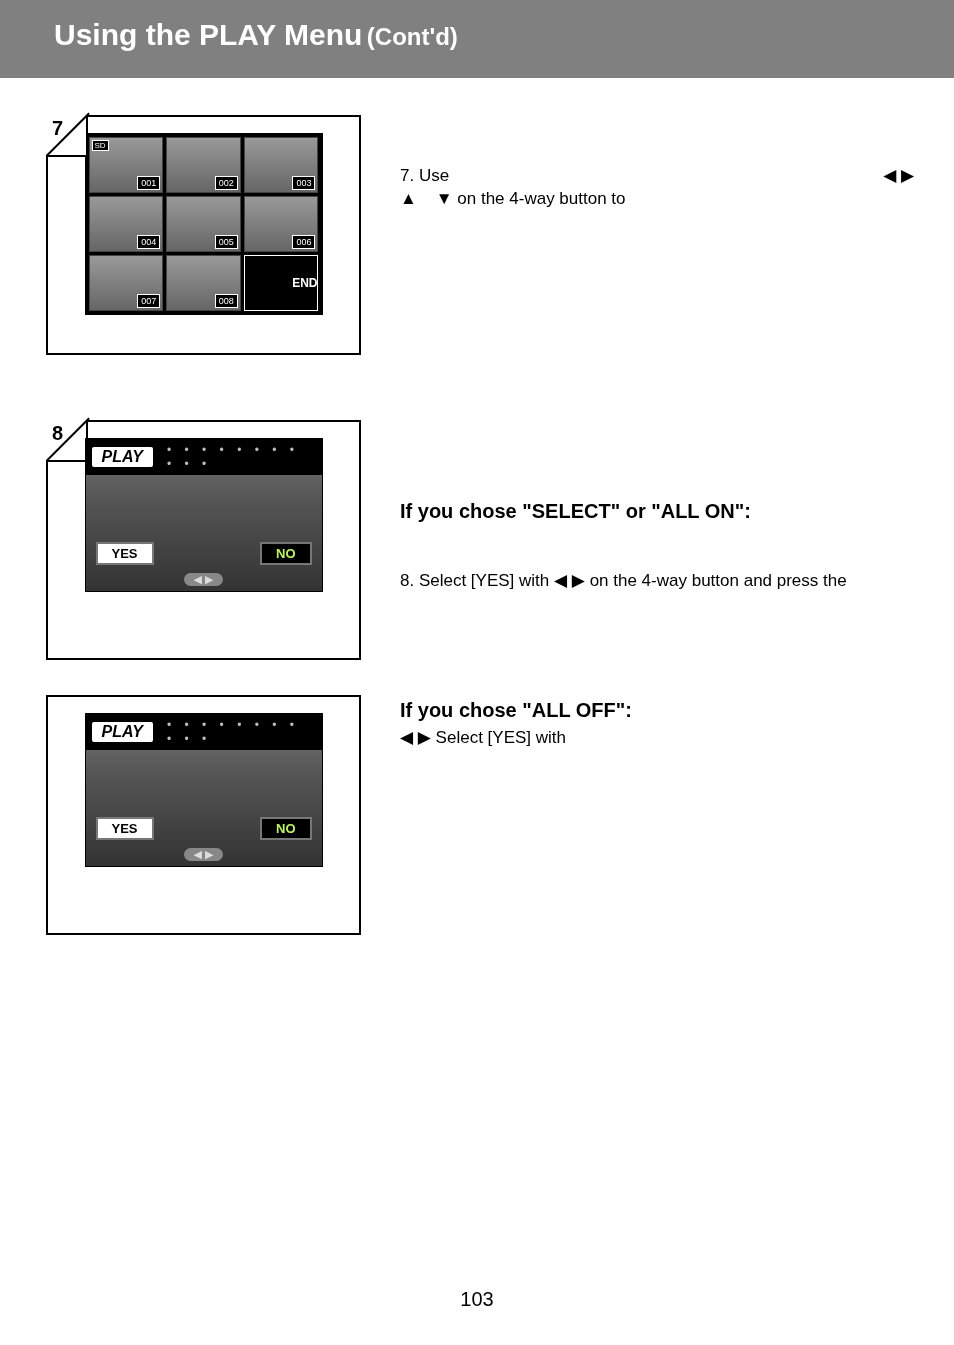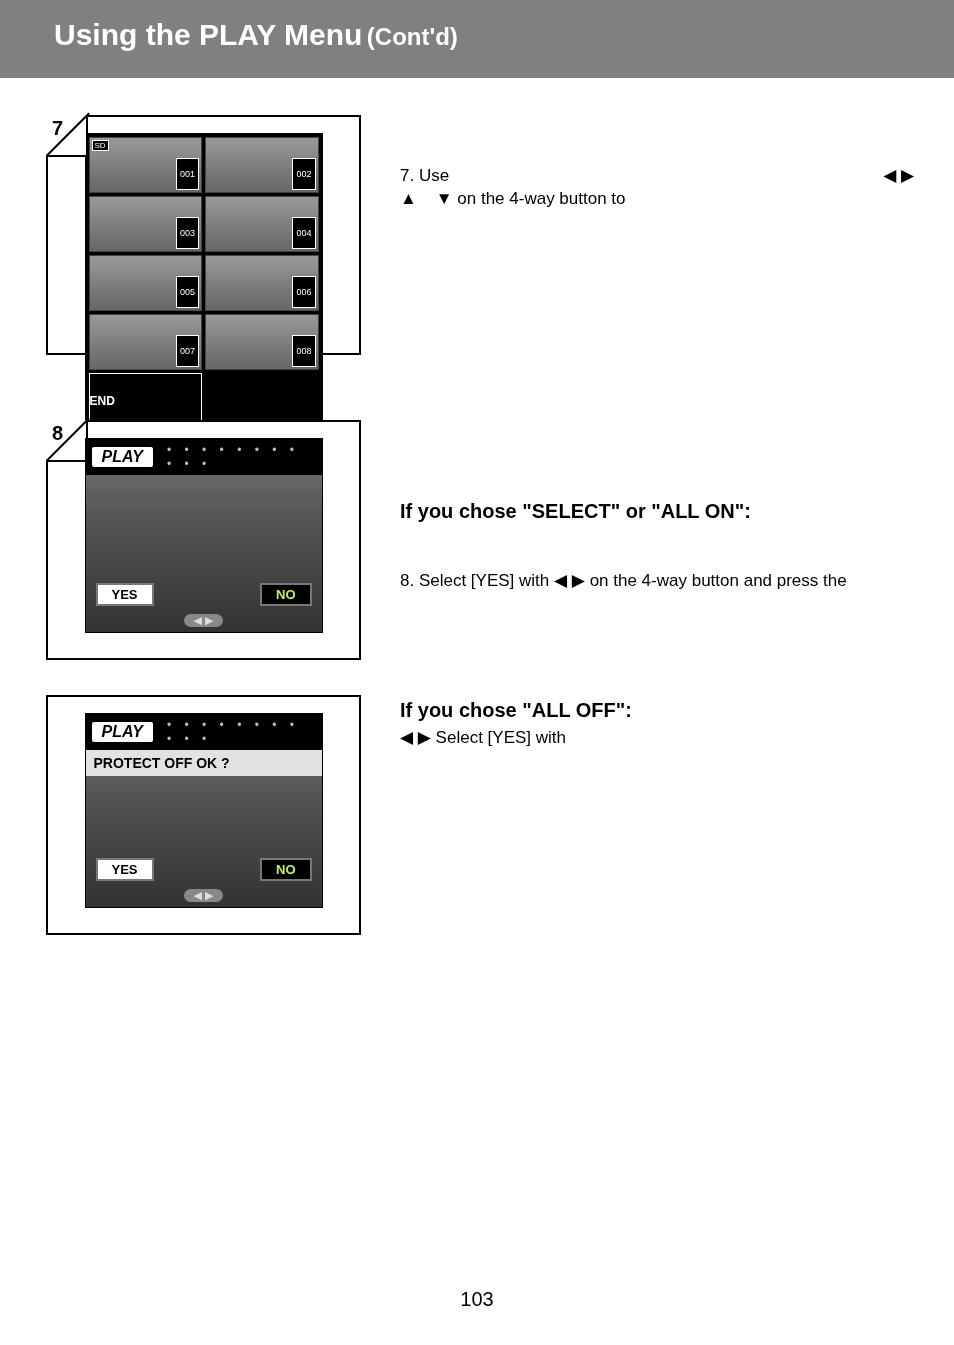--- a/index.html
+++ b/index.html
@@ -51,48 +51,48 @@
   }
   .stepnum span { position: absolute; top: 2px; left: 6px; }
 
   
   .thumb-grid {
     width: 238px;
     margin: 6px auto 0 auto;
     background: #000;
     padding: 4px;
     display: grid;
-    grid-template-columns: repeat(2, 1fr);
+    grid-template-columns: repeat(3, 1fr);
     gap: 3px;
   }
   .thumb {
     height: 56px;
     background: linear-gradient(#999,#666);
     position: relative;
     border: 1px solid #444;
   }
   .thumb .num {
     position: absolute;
     right: 2px; bottom: 2px;
     background: #000; color: #fff;
-    font-size: 9px; padding: 10px 3px;
+    font-size: 9px; padding: 1px 3px;
     border: 1px solid #fff;
   }
   .thumb .badge {
     position: absolute;
     left: 2px; top: 2px;
     background: #000; color: #fff;
     font-size: 8px; padding: 0 2px;
     border: 1px solid #fff;
   }
-  .thumb.end { background:#000; color:#fff; display:flex; align-items:center; justify-content:flex-start; font-size:12px; font-weight:bold; border:1px solid #fff; }
+  .thumb.end { background:#000; color:#fff; display:flex; align-items:center; justify-content:flex-end; font-size:12px; font-weight:bold; border:1px solid #fff; }
 
   
   .play-dialog {
-    width: 238px; height: 195px;
+    width: 238px; height: 154px;
     margin: 6px auto 18px auto;
     background: linear-gradient(#777,#555 40%,#333);
     border: 1px solid #000;
     position: relative;
     color: #000;
   }
   .play-hdr {
     display: flex; align-items: center;
     background: #000; color: #fff;
     padding: 4px 6px;
@@ -237,21 +237,20 @@
   <span class="tri">◀   ▶</span>
   <span> on the 4-way button and press the </span>
 </div>
 
 <div class="figure-box fig9">
   <div class="play-dialog">
     <div class="play-hdr">
       <span class="play-hdr-lbl">PLAY</span>
       <span class="play-hdr-dots">• • • • • • • • • • •</span>
     </div>
-    <div class="play-q">PROTECT OFF OK ?</div>
     <div class="play-btns">
       <span class="play-btn yes">YES</span>
       <span class="play-btn no">NO</span>
     </div>
     <div class="play-footer"><span class="pill">◀ ▶</span></div>
   </div>
 </div>
 
 <div class="body-text bt9a">If you chose "ALL OFF":</div>
 <div class="body-text bt9b">

